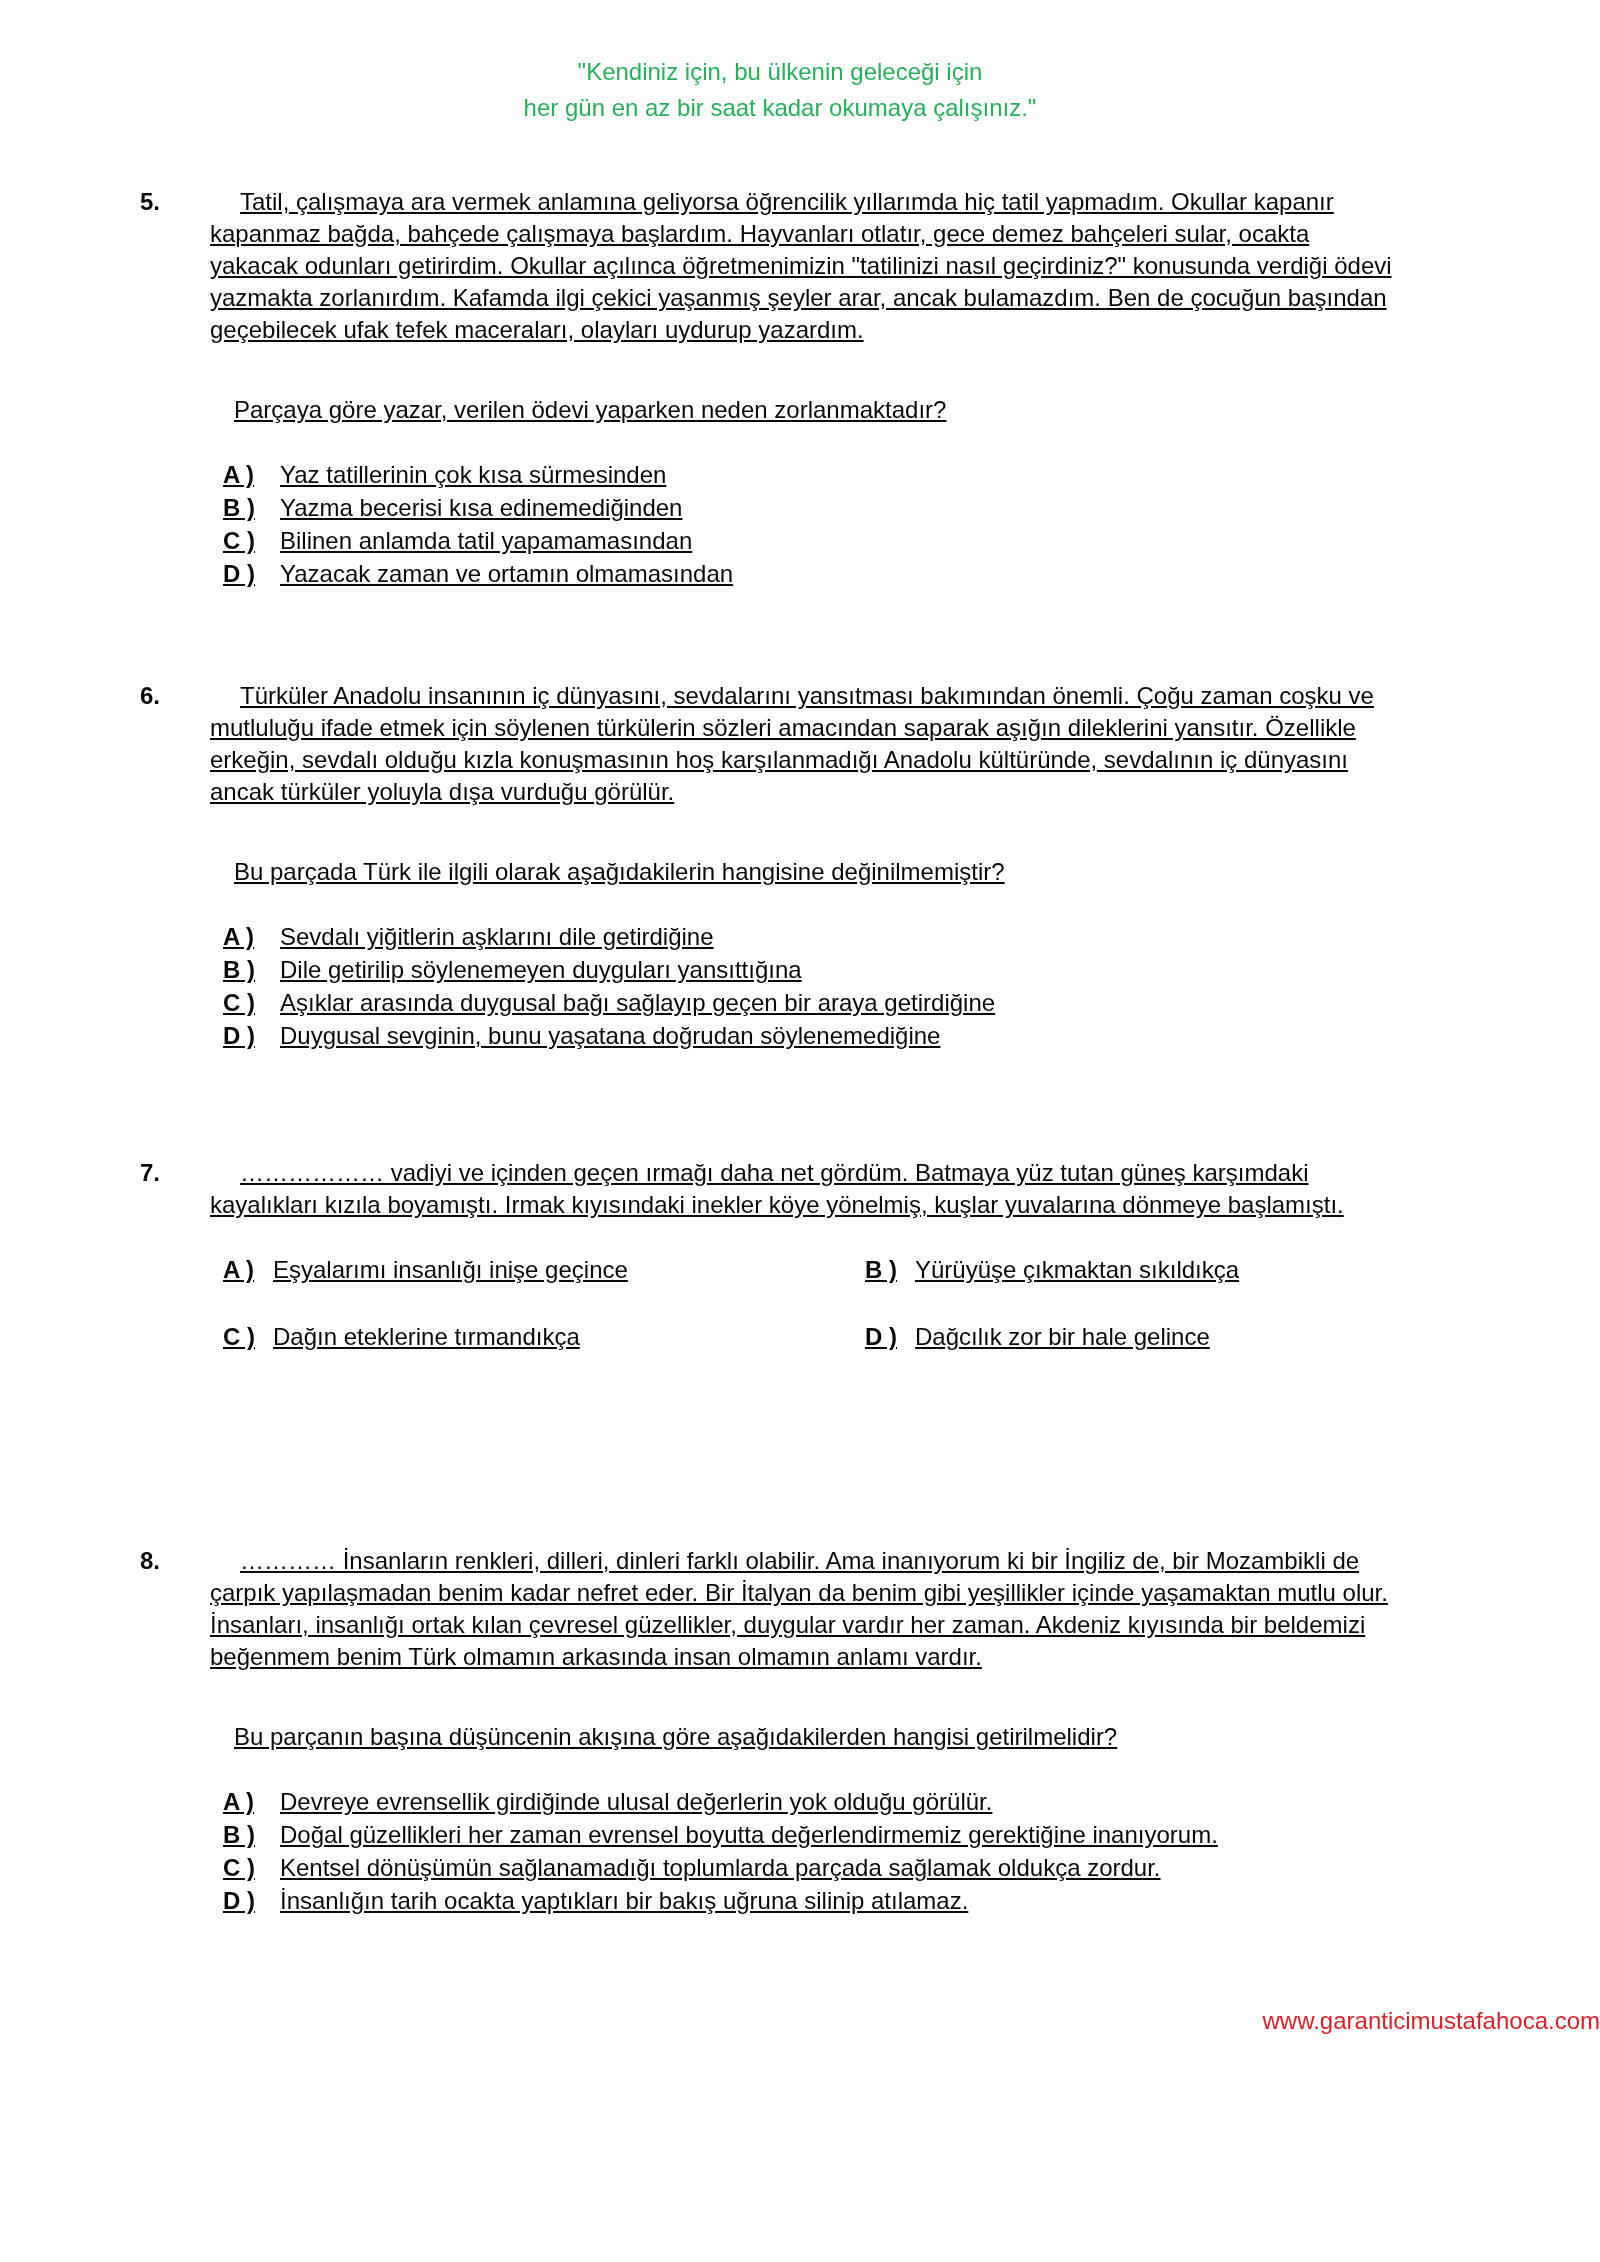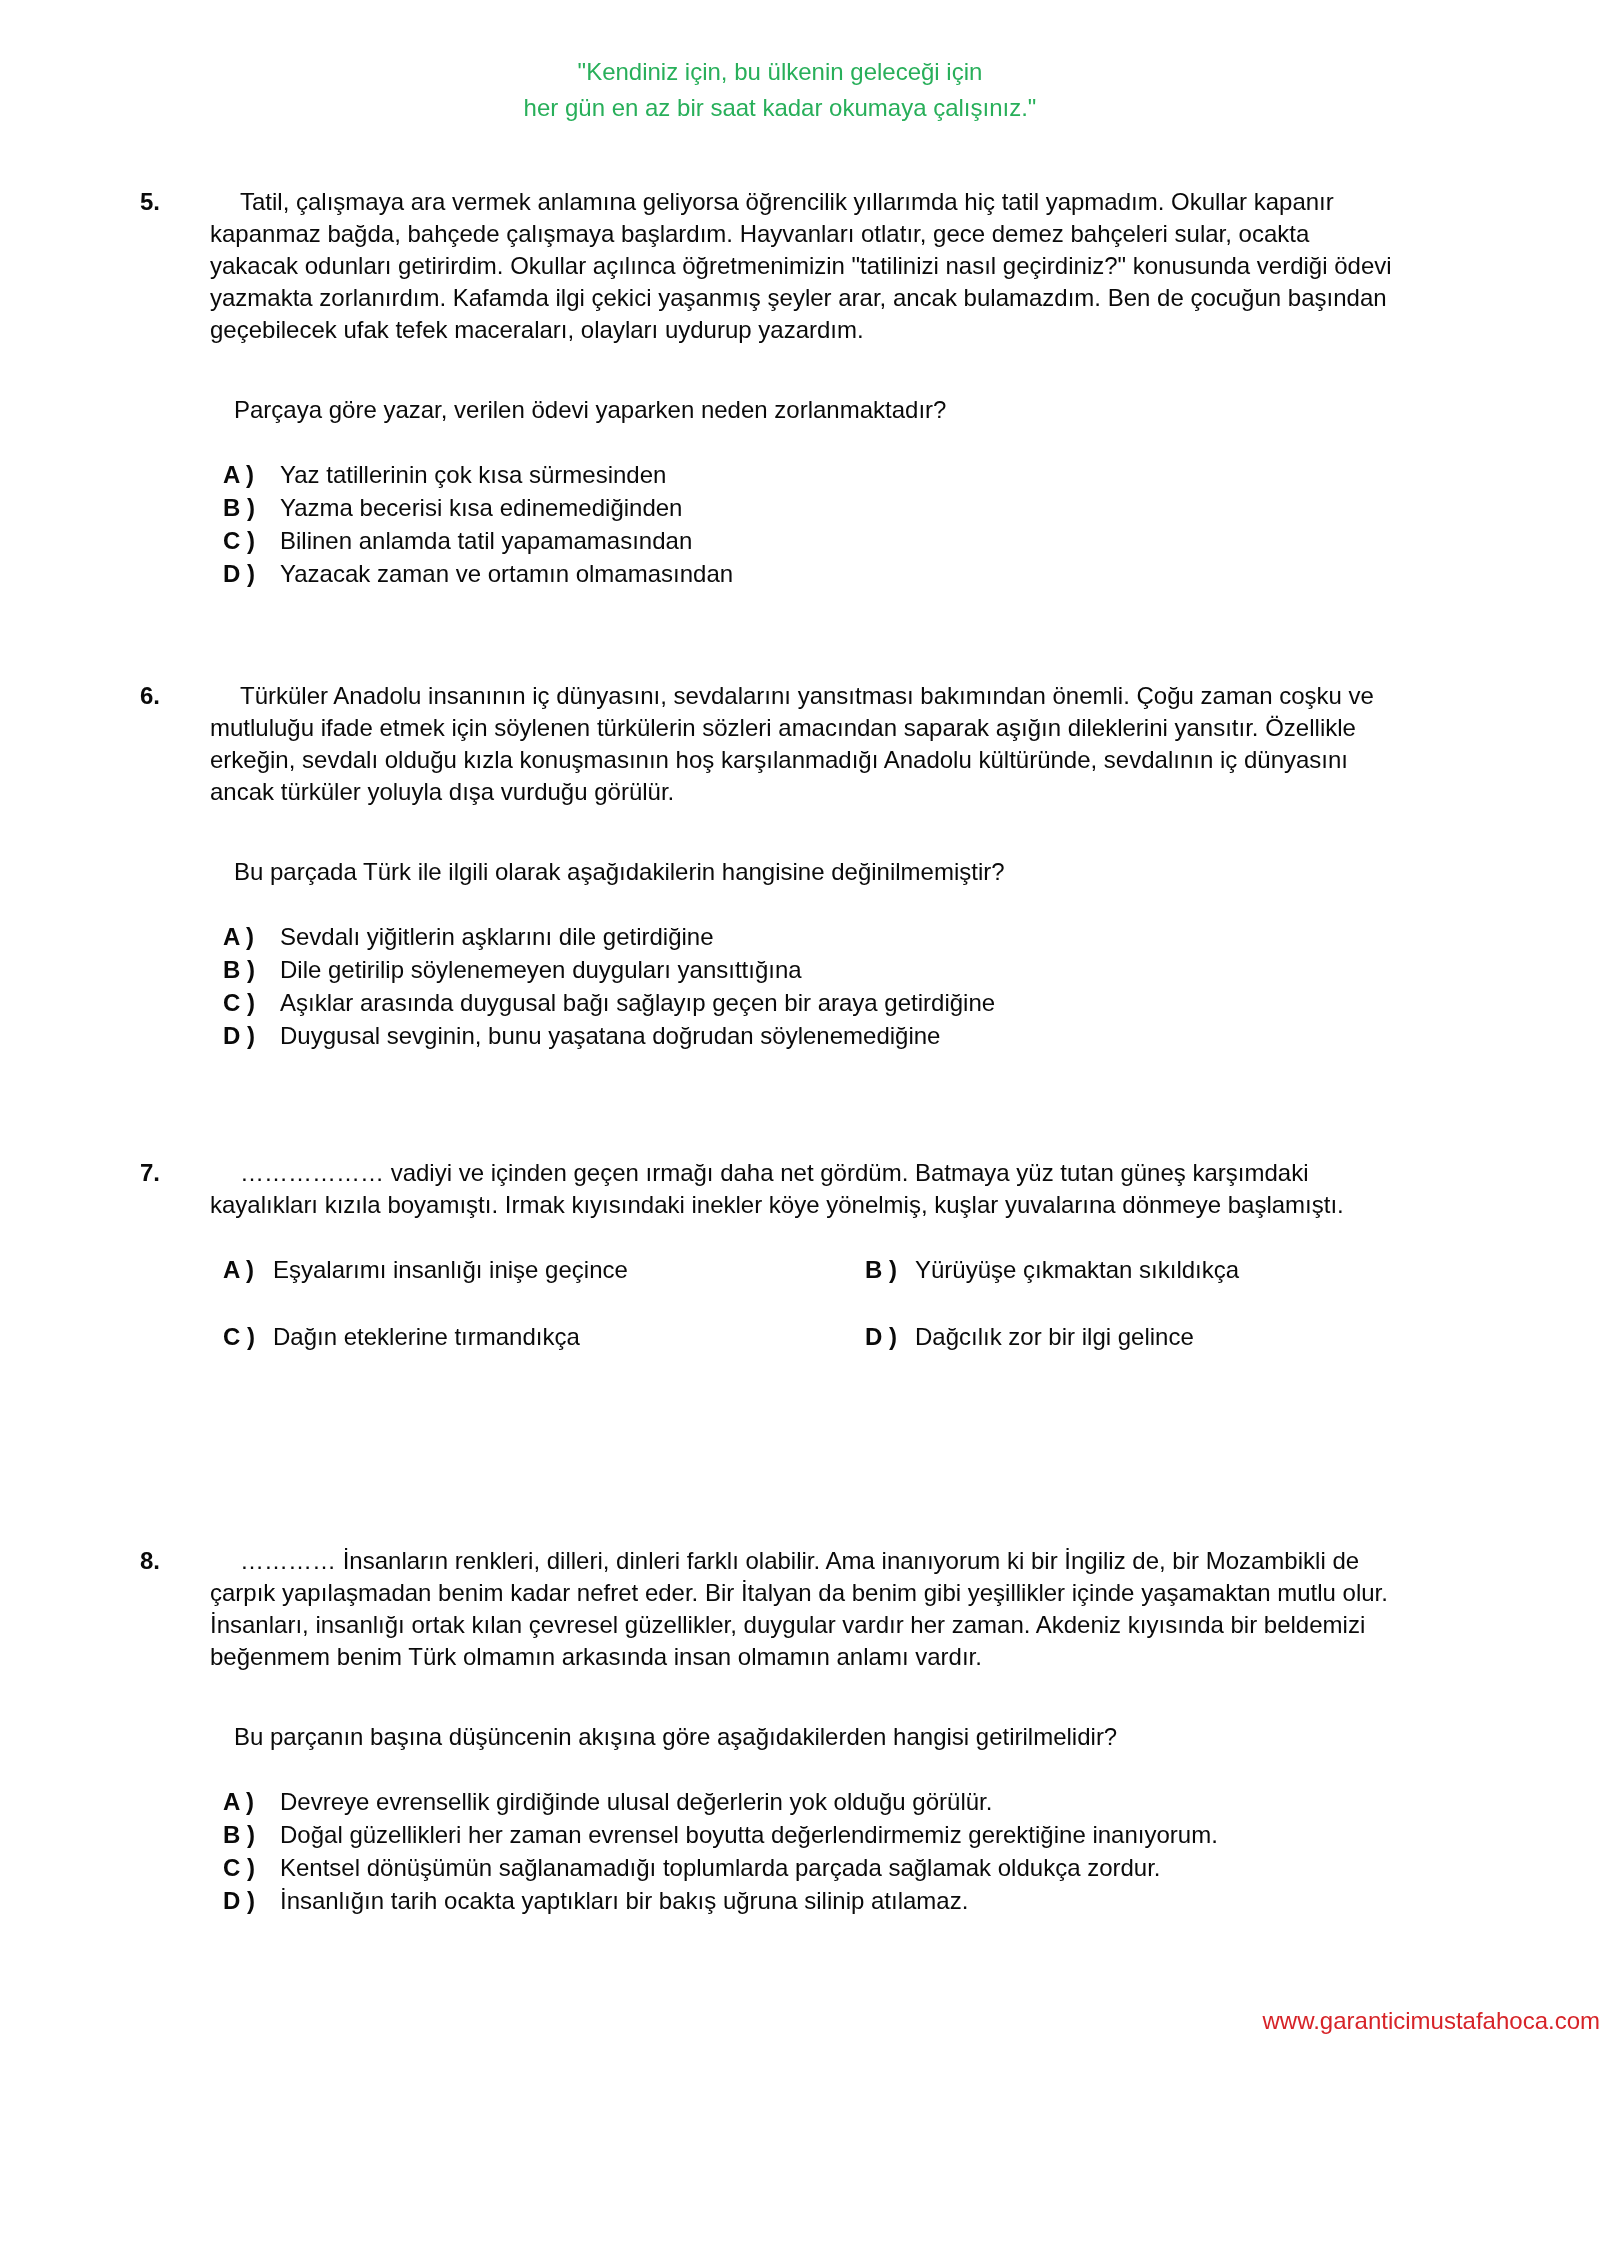--- a/index.html
+++ b/index.html
@@ -33,21 +33,21 @@
   .question {
     display: flex;
     margin-left: 140px;
   }
   .q-num {
     font-weight: bold;
     width: 70px;
     flex: none;
     line-height: 32px;
   }
-  .q-body { width: 1192px; }
+  .q-body { width: 1192px; text-decoration: underline; }
   .passage {
     margin: 0;
     line-height: 32px;
     text-indent: 30px;
   }
   .stem {
     margin: 48px 0 0 24px;
     line-height: 32px;
   }
   .options {
@@ -163,21 +163,21 @@
         <div class="option">
           <span class="letter">B )</span>
           <span class="opt-text">Yürüyüşe çıkmaktan sıkıldıkça</span>
         </div>
         <div class="option">
           <span class="letter">C )</span>
           <span class="opt-text">Dağın eteklerine tırmandıkça</span>
         </div>
         <div class="option">
           <span class="letter">D )</span>
-          <span class="opt-text">Dağcılık zor bir ilgi gelince</span>
+          <span class="opt-text">Dağcılık zor bir hale gelince</span>
         </div>
       </div>
     </div>
   </section>
 
   <section class="question q8">
     <div class="q-num">8.</div>
     <div class="q-body">
       <p class="passage">………… İnsanların renkleri, dilleri, dinleri farklı olabilir. Ama inanıyorum ki bir İngiliz de, bir Mozambikli de çarpık yapılaşmadan benim kadar nefret eder. Bir İtalyan da benim gibi yeşillikler içinde yaşamaktan mutlu olur. İnsanları, insanlığı ortak kılan çevresel güzellikler, duygular vardır her zaman. Akdeniz kıyısında bir beldemizi beğenmem benim Türk olmamın arkasında insan olmamın anlamı vardır.</p>
       <p class="stem">Bu parçanın başına düşüncenin akışına göre aşağıdakilerden hangisi getirilmelidir?</p>

